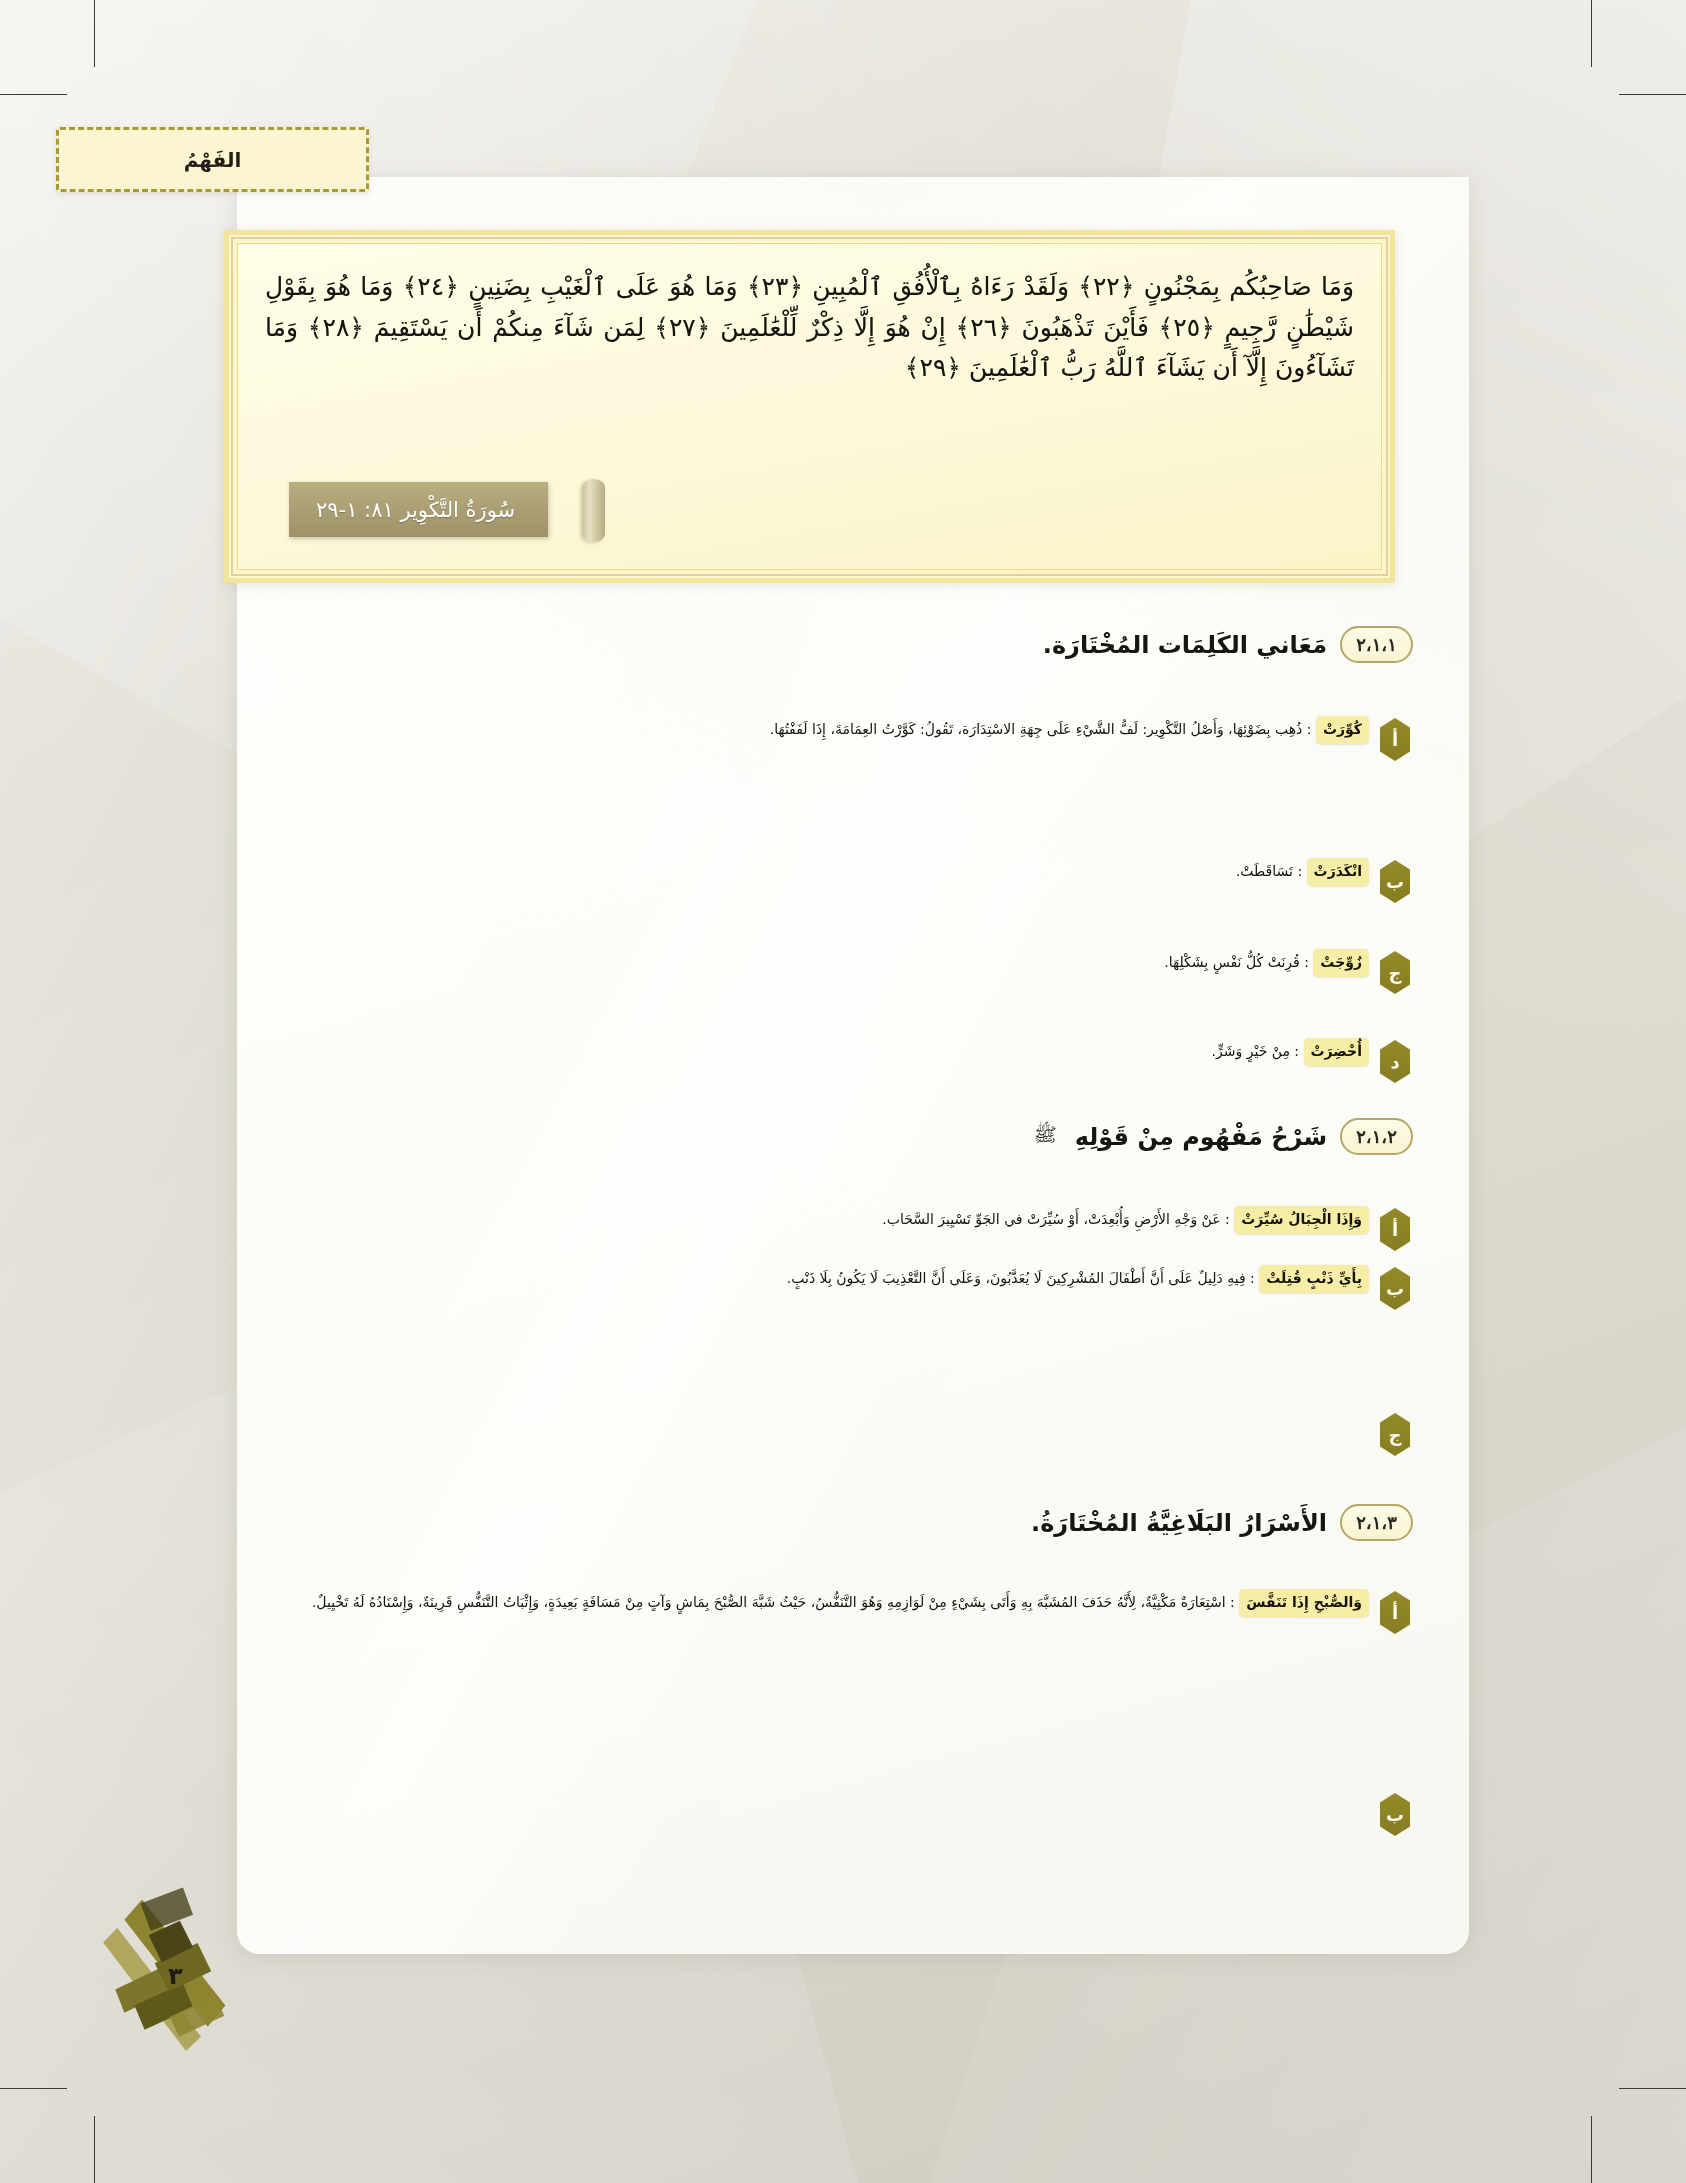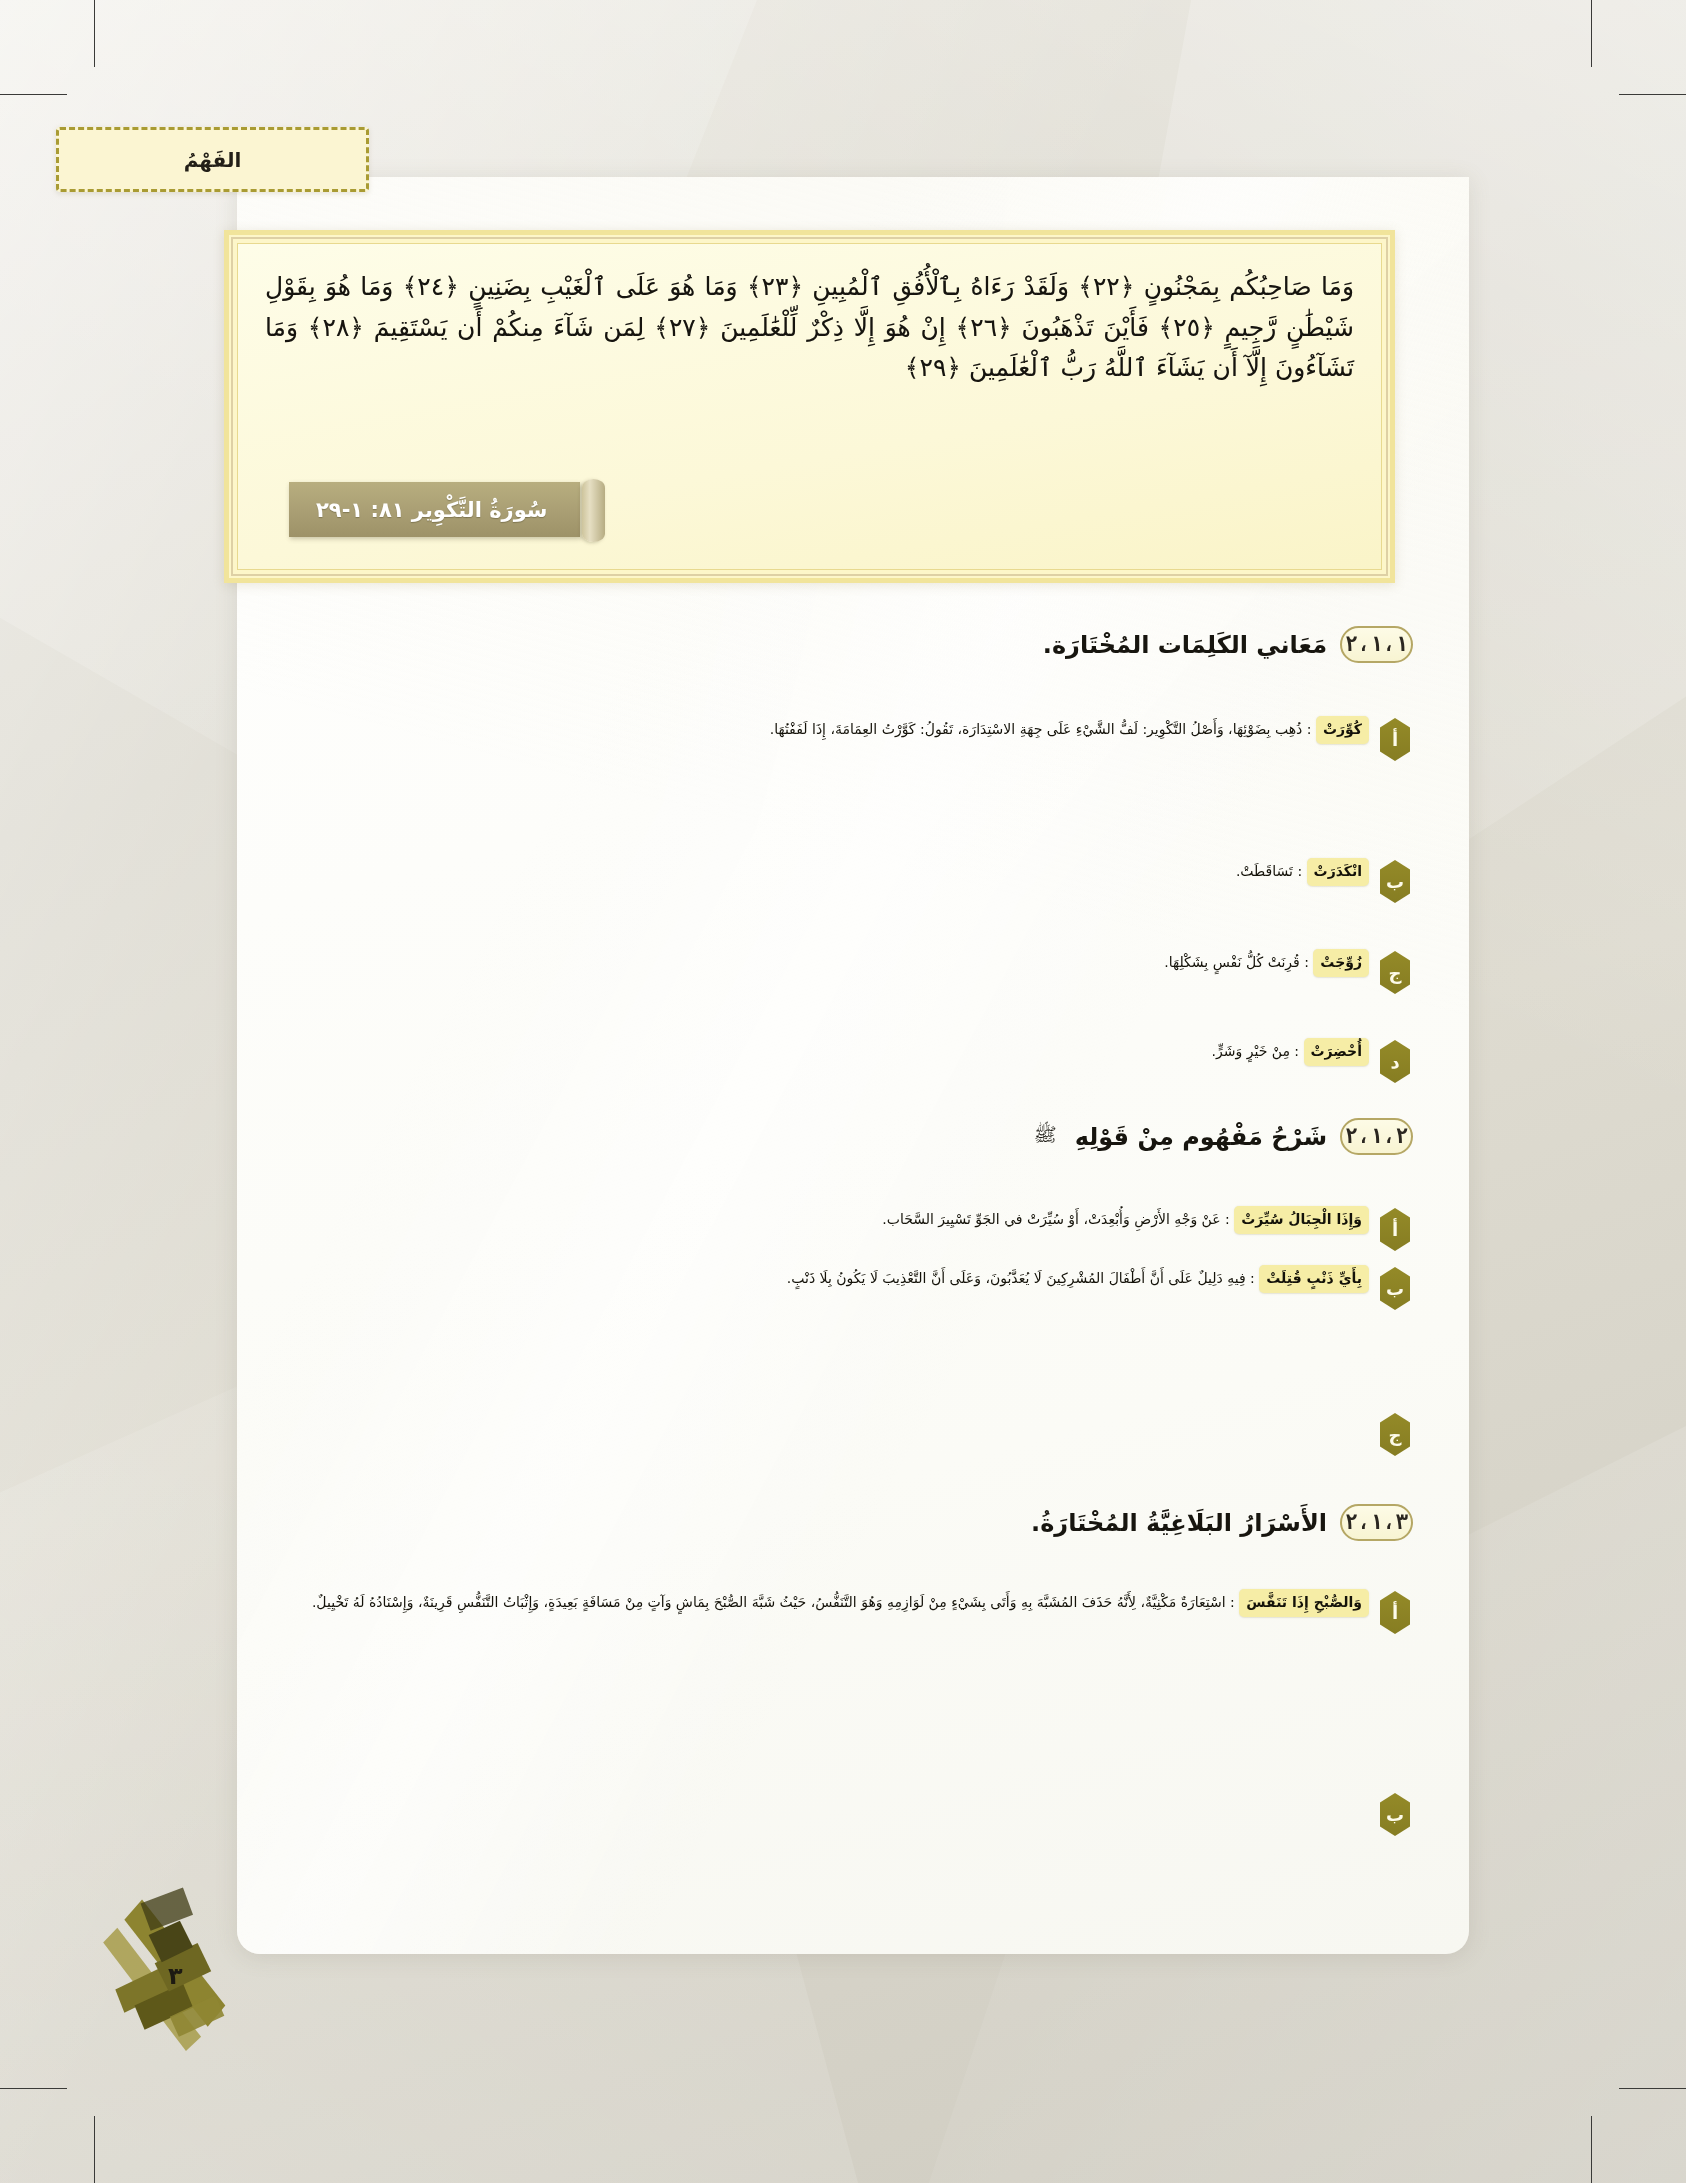--- a/index.html
+++ b/index.html
@@ -132,21 +132,21 @@
     height: 55px;
     padding: 0 33px 0 27px;
     background: linear-gradient(180deg, #b8ae7f 0%, #aba075 48%, #9d9268 100%);
     display: flex;
     align-items: center;
     box-shadow: 1px 2px 4.5px rgba(90,84,55,0.30);
   }
   .surah-ribbon-label {
     font-family: "DejaVu Sans", "Liberation Sans", sans-serif;
     font-size: 21px;
-    font-weight: 700;
+    font-weight: 400;
     color: #ffffff;
     white-space: nowrap;
     text-shadow: 0 0.5px 1px rgba(60,55,30,0.35);
   }
   .ribbon-curl {
     position: absolute;
     left: 582px;
     top: 479px;
     width: 23px;
     height: 63px;
@@ -168,22 +168,22 @@
     height: 37px;
     background: linear-gradient(180deg, #fdfbe6 0%, #f8f4d2 100%);
     border: 2.5px solid #b5a765;
     border-radius: 19px;
     display: flex;
     align-items: center;
     justify-content: center;
     flex: none;
   }
   .section-num-badge span {
-    font-family: Liberation Mono, monospace;
-    font-size: 21px;
+    font-family: Liberation Serif, serif;
+    font-size: 18px;
     font-weight: 700;
     color: #2a2620;
     letter-spacing: 0.5px;
   }
   .section-heading-text {
     font-family: "DejaVu Sans", "Liberation Sans", sans-serif;
     font-size: 24px;
     font-weight: 700;
     color: #17150f;
     white-space: nowrap;

